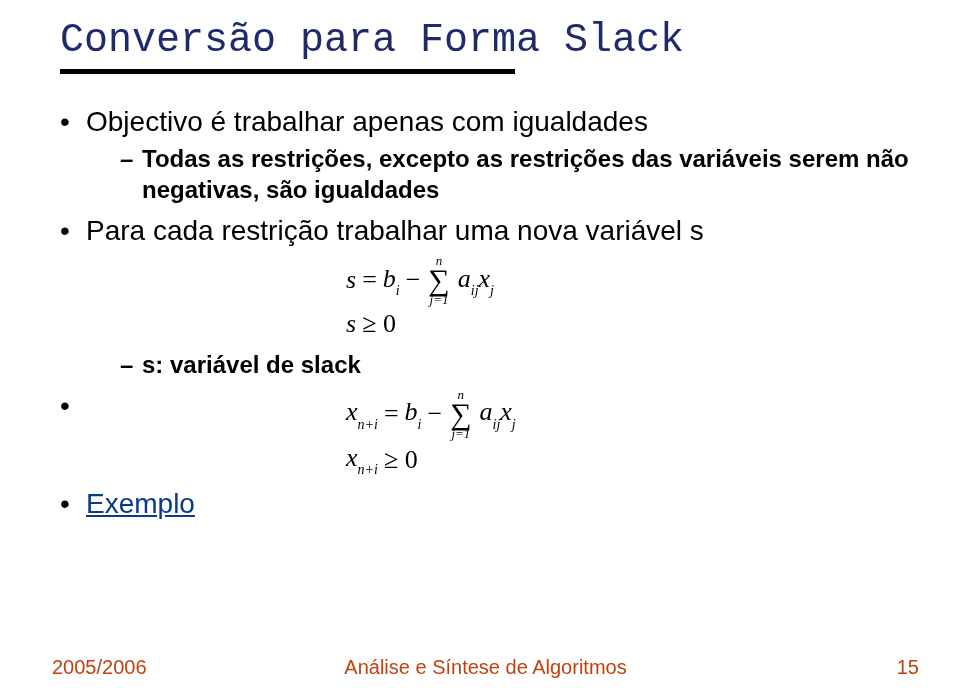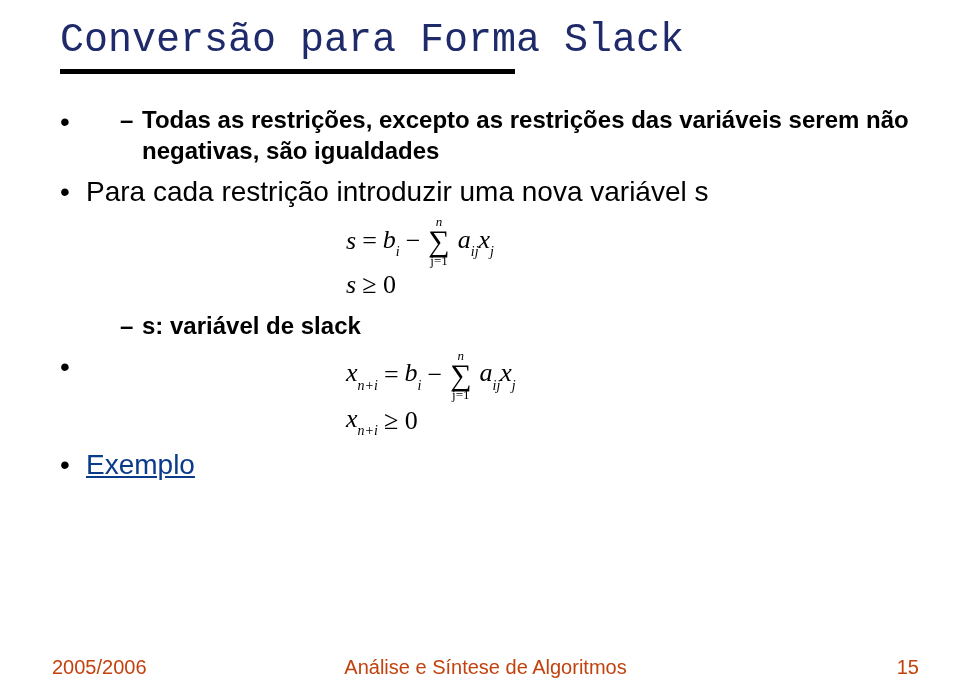--- a/index.html
+++ b/index.html
@@ -106,20 +106,21 @@
     font-size: 30px;
     font-family: "Times New Roman", serif;
   }
   .sum .top-lim {
     font-size: 13px;
     font-style: italic;
     margin-bottom: -2px;
   }
   .sum .bot-lim {
     font-size: 13px;
+    font-style: italic;
     margin-top: -2px;
     text-align: right;
   }
   .link {
     color: #0a3a8a;
     text-decoration: underline;
   }
   .footer {
     position: absolute;
     bottom: 12px;
@@ -142,27 +143,28 @@
 </style>
 </head>
 <body>
 
 <div class="slide">
   <h1 class="title">Conversão para Forma Slack</h1>
   <div class="underline"></div>
 
   <ul class="top">
     <li>
+      <span>Objectivo é trabalhar apenas com igualdades</span>
       <ul class="sub">
         <li>Todas as restrições, excepto as restrições das variáveis serem não negativas, são igualdades</li>
       </ul>
     </li>
 
     <li>
-      <span>Para cada restrição introduzir uma nova variável s</span>
+      <span>Para cada restrição trabalhar uma nova variável s</span>
 
       <div class="eq-block">
         <div class="eq-line">
           <span>s</span>
           <span class="upright">=</span>
           <span>
             <span>b</span><span class="sub-sm">i</span>
           </span>
           <span class="upright">−</span>
           <span class="sum">

